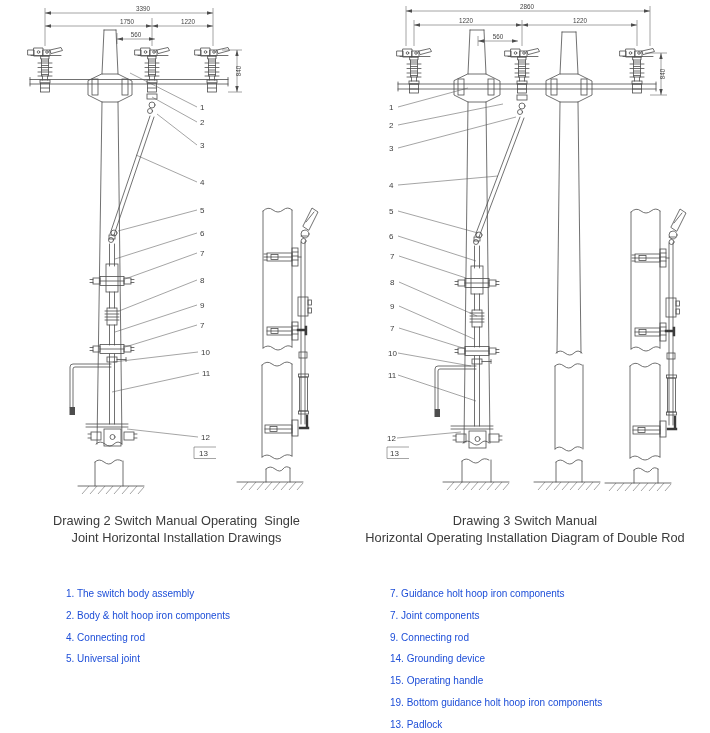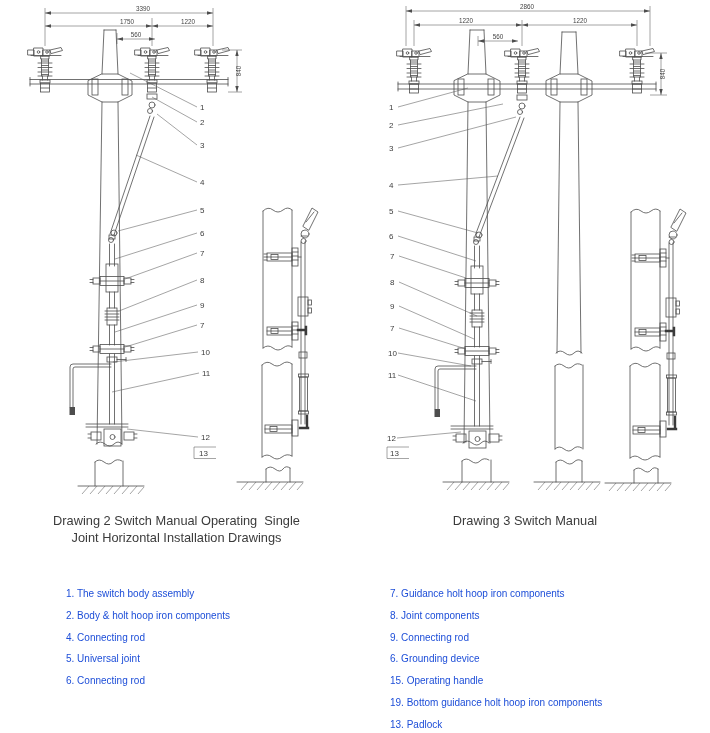--- a/index.html
+++ b/index.html
@@ -298,32 +298,32 @@
     <use href="#detail" transform="translate(630,1)"></use>
   </g>
 </svg>
 
 <div class="caption" style="left:4px;width:345px;">
   <div>Drawing 2 Switch Manual Operating  Single</div>
   <div>Joint Horizontal Installation Drawings</div>
 </div>
 <div class="caption" style="left:340px;width:370px;text-align:center;">
   <div>Drawing 3 Switch Manual</div>
+  <div>Horizontal Operating Installation Diagram of Double Rod</div>
 </div>
 
 <div class="legend-col" style="left:66px;">
   <div class="legend-item">1. The switch body assembly</div>
   <div class="legend-item">2. Body &amp; holt hoop iron components</div>
   <div class="legend-item">4. Connecting rod</div>
   <div class="legend-item">5. Universal joint</div>
-  <div class="legend-item">6. Connecting rod</div>
 </div>
 <div class="legend-col" style="left:390px;">
   <div class="legend-item">7. Guidance holt hoop iron components</div>
-  <div class="legend-item">8. Joint components</div>
+  <div class="legend-item">7. Joint components</div>
   <div class="legend-item">9. Connecting rod</div>
-  <div class="legend-item">6. Grounding device</div>
+  <div class="legend-item">14. Grounding device</div>
   <div class="legend-item">15. Operating handle</div>
   <div class="legend-item">19. Bottom guidance holt hoop iron components</div>
   <div class="legend-item">13. Padlock</div>
 </div>
 
 </div>
 
 </body></html>

